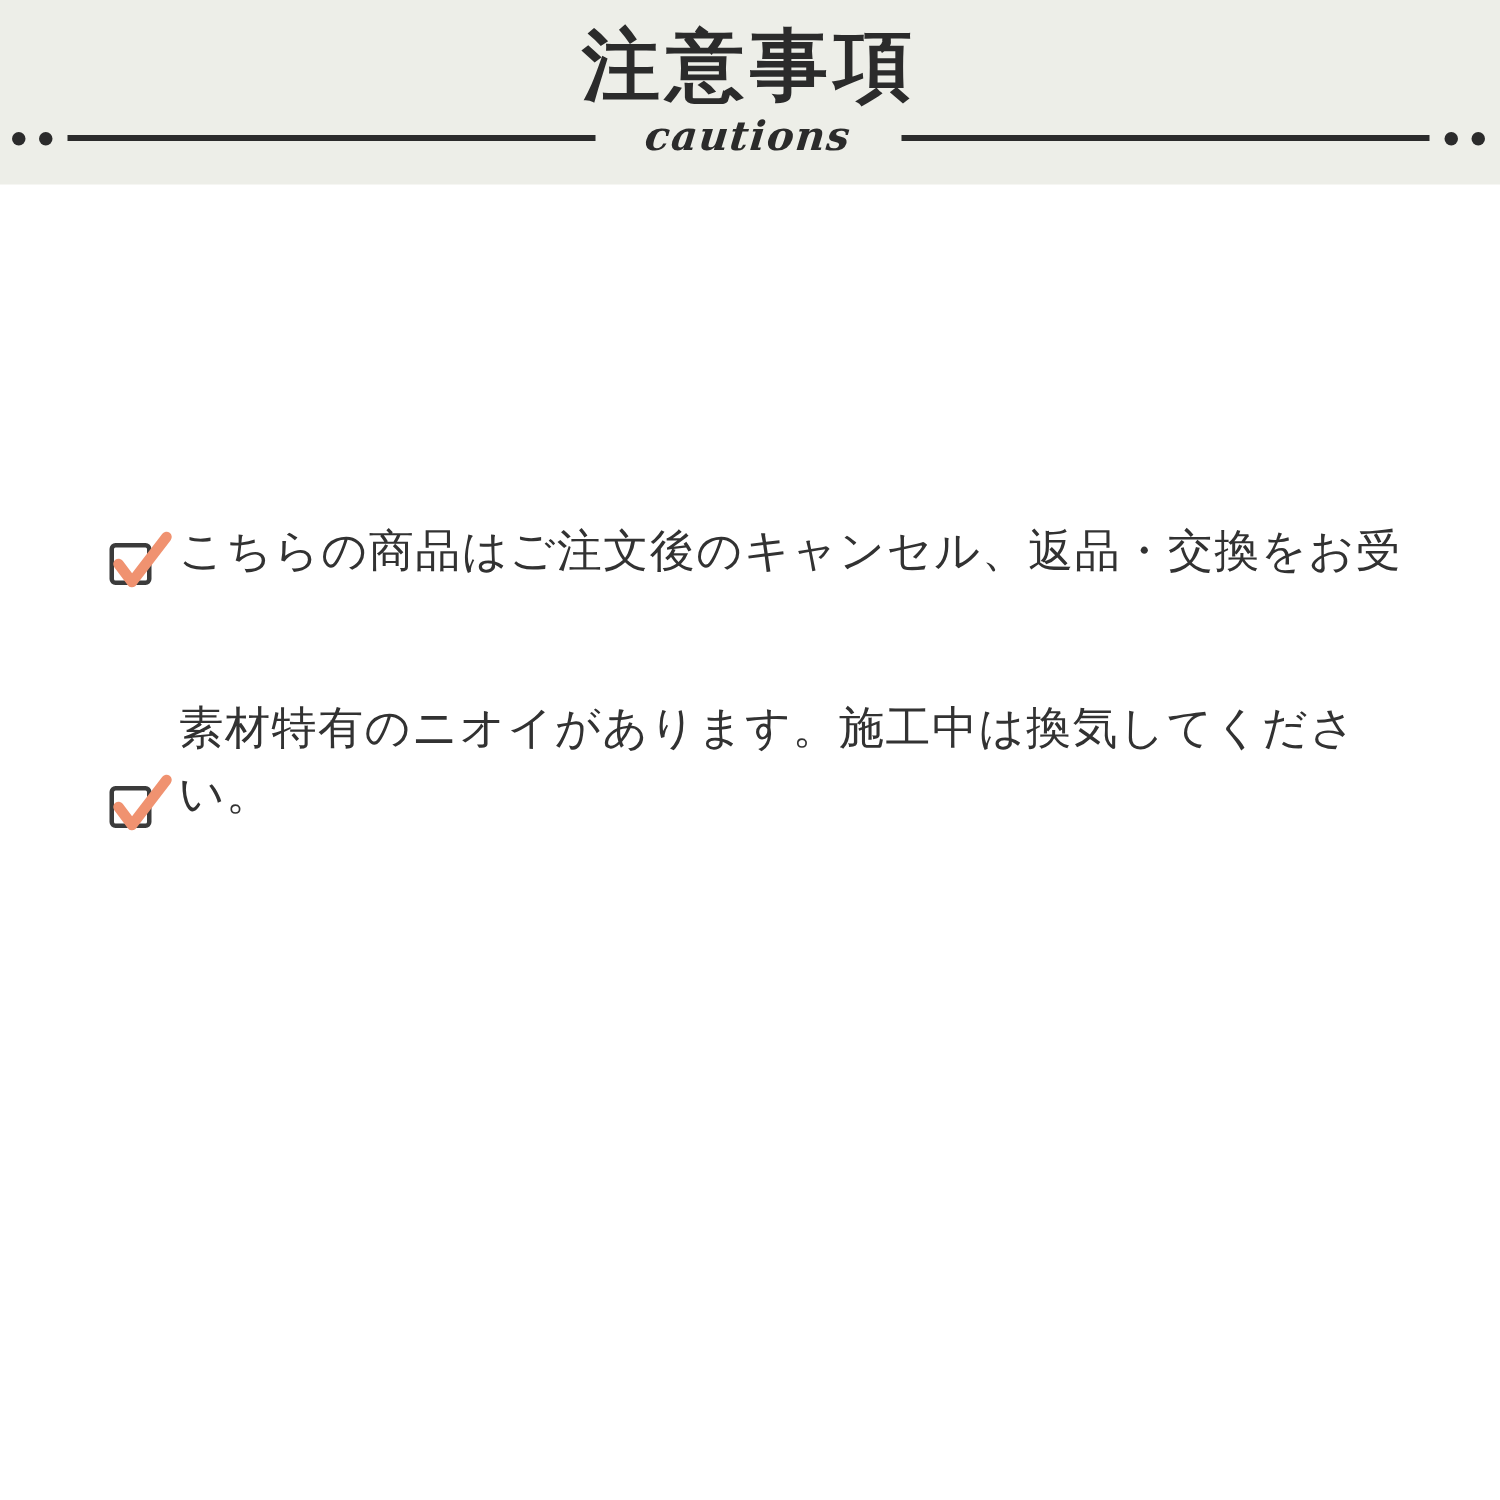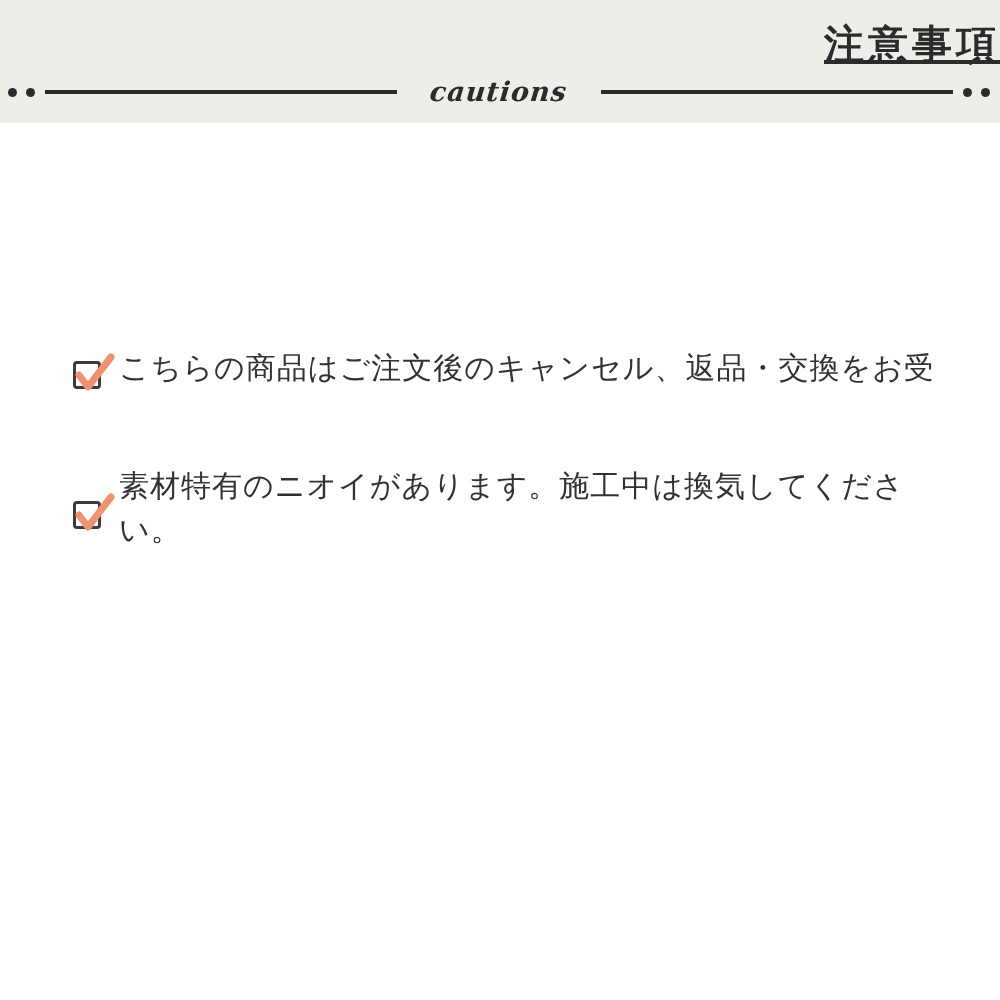--- a/index.html
+++ b/index.html
@@ -11,27 +11,26 @@
   }
   .page { width: 1000px; height: 1000px; background: #ffffff; }
 
   
   .header {
     height: 123px;
     background: #EDEEE8;
     padding-top: 19px;
   }
   .title {
-    font-size: 40px;
+    font-size: 52px;
     font-weight: bold;
     color: #2B2B2B;
-    text-align: right;
+    text-align: center;
     letter-spacing: 4px;
     line-height: 50px;
-    text-decoration: underline;
   }
   .decor-row {
     display: flex;
     align-items: center;
     margin-top: 12px;
     padding: 0 10px 0 8px;
     height: 22px;
   }
   .dot {
     width: 9px;
@@ -59,21 +58,21 @@
     flex: 0 0 auto;
     transform: skewX(-6deg);
   }
 
   
   .content {
     padding: 223px 0 0 73px;
   }
   .item {
     display: flex;
-    align-items: center;
+    align-items: flex-end;
     margin-bottom: 74px;
   }
   .checkbox {
     position: relative;
     flex: 0 0 auto;
     width: 28px;
     height: 28px;
     border: 3px solid #3B3B3B;
     border-radius: 4px;
     margin-top: 13px;

